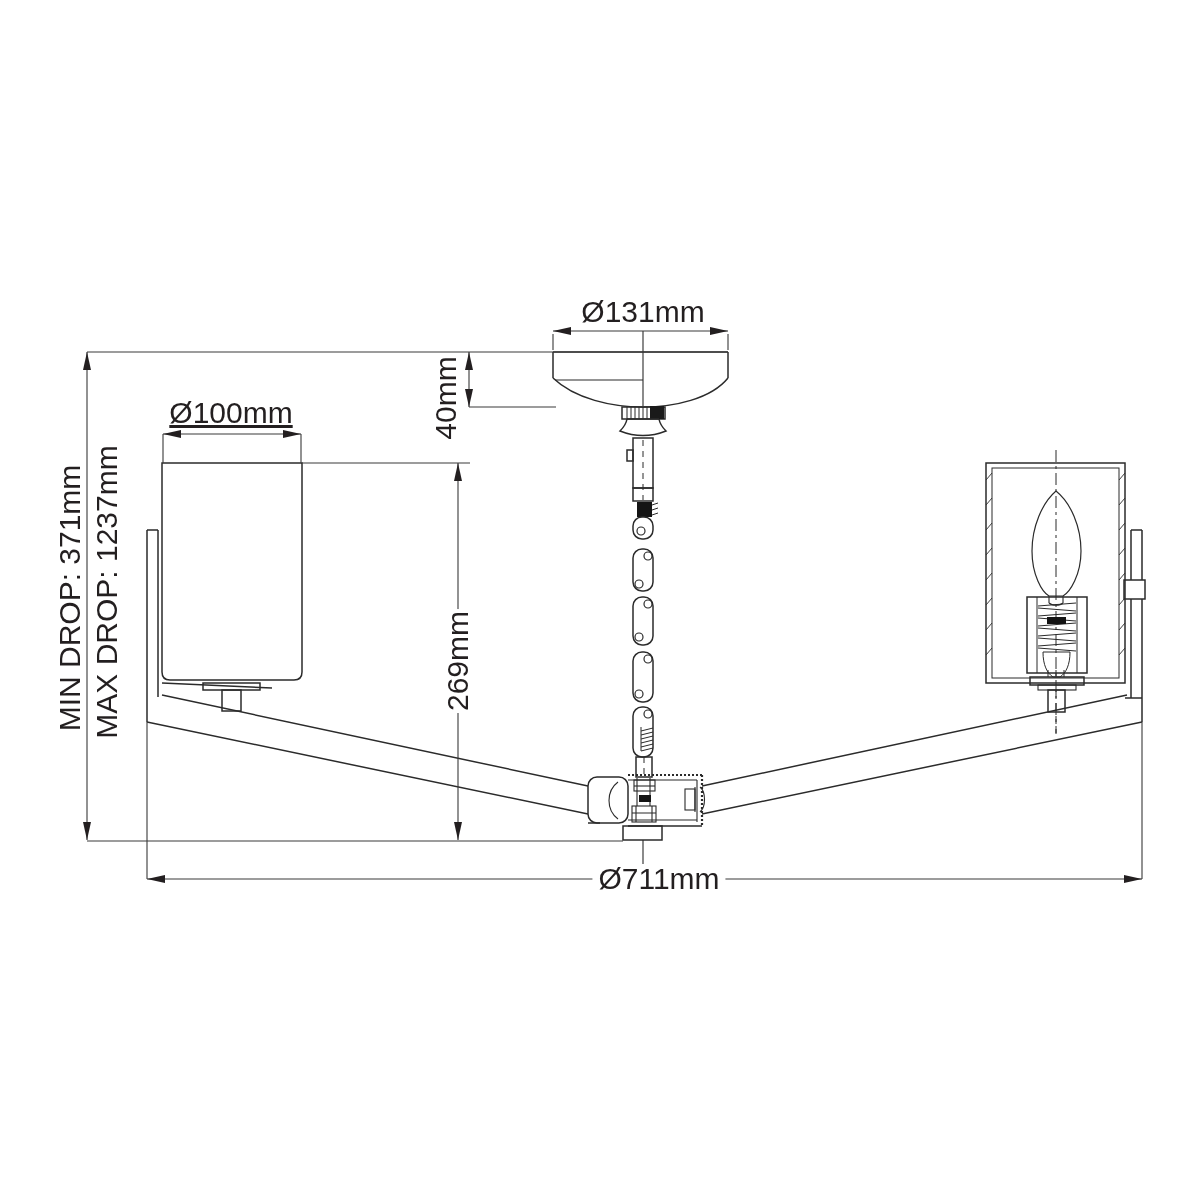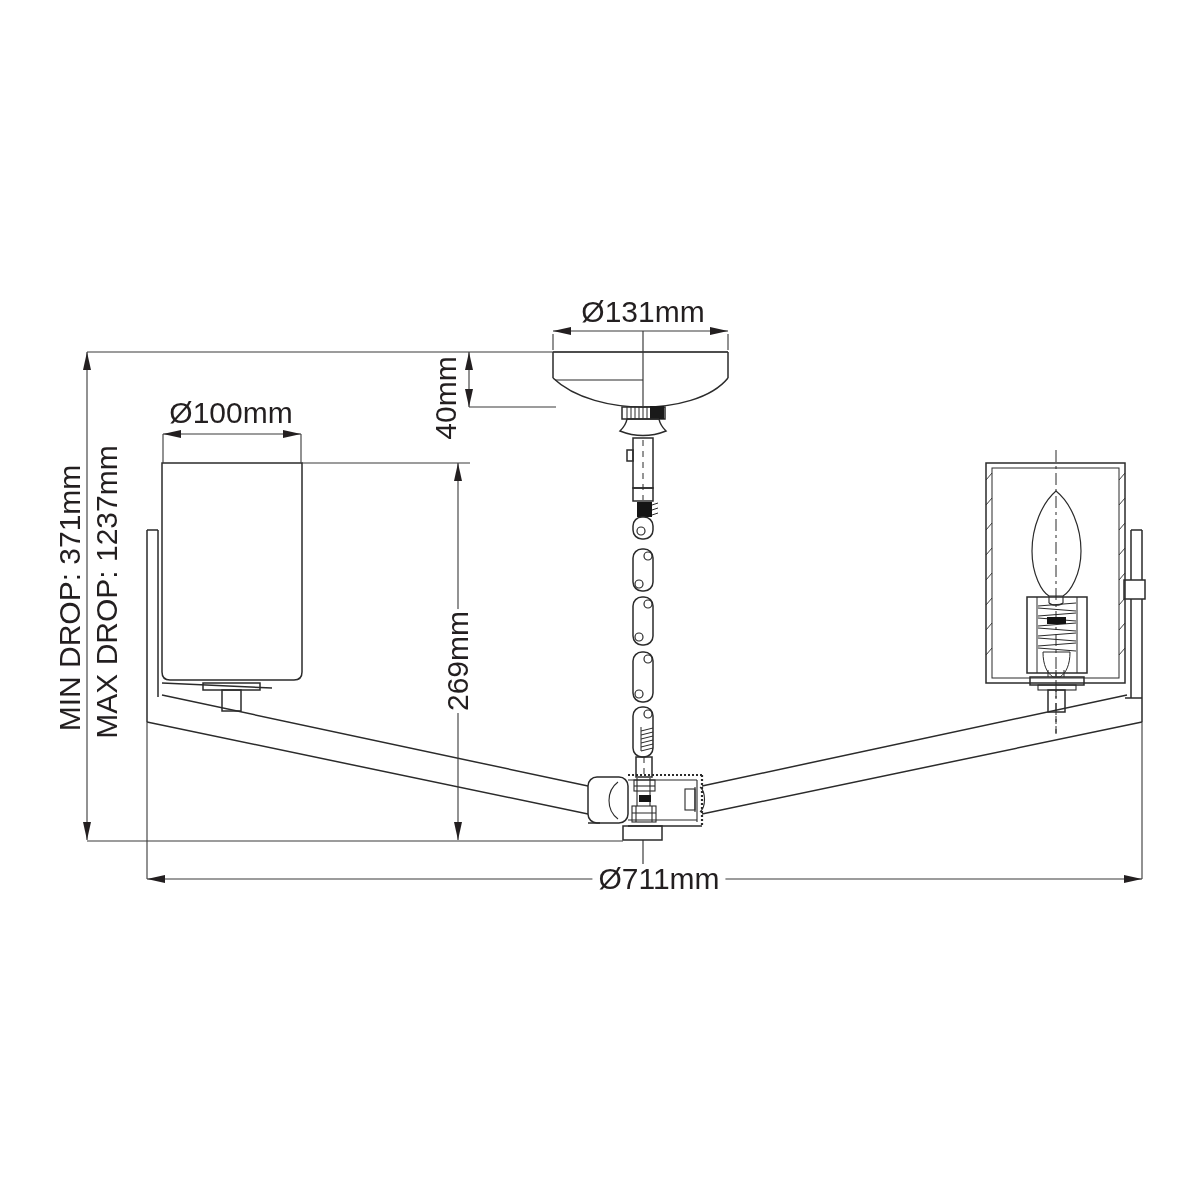--- a/index.html
+++ b/index.html
@@ -156,21 +156,21 @@
         <polygon points="1142,879 1124,875 1124,883" fill="#231f20" stroke="none"></polygon>
       </g>
     </g>
   </g>
 </svg>
 
 <div class="dim-label" style="left:643px;top:312px;text-align:center;">Ø131mm</div>
 
 <div class="dim-label vert" style="left:446px;top:398px;">40mm</div>
 
-<div class="dim-label" style="left:231px;top:413px;">Ø100mm</div>
+<div class="dim-label" style="left:231px;top:413px;text-decoration:underline;">Ø100mm</div>
 
 <div class="dim-label vert masked" style="left:458px;top:661px;">269mm</div>
 
 <div class="dim-label vert" style="left:70px;top:598px;">MIN DROP: 371mm</div>
 
 <div class="dim-label vert" style="left:107px;top:592px;">MAX DROP: 1237mm</div>
 
 <div class="dim-label masked" style="left:659px;top:879px;">Ø711mm</div>
 
 </div>

